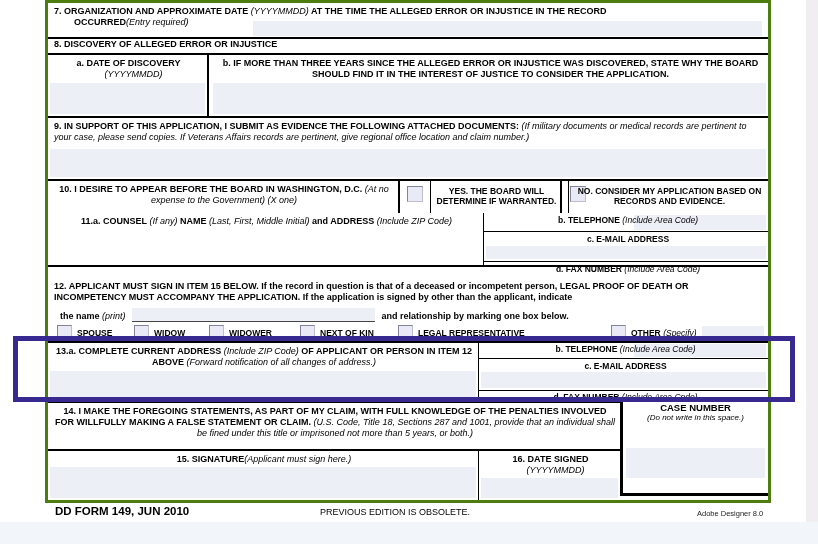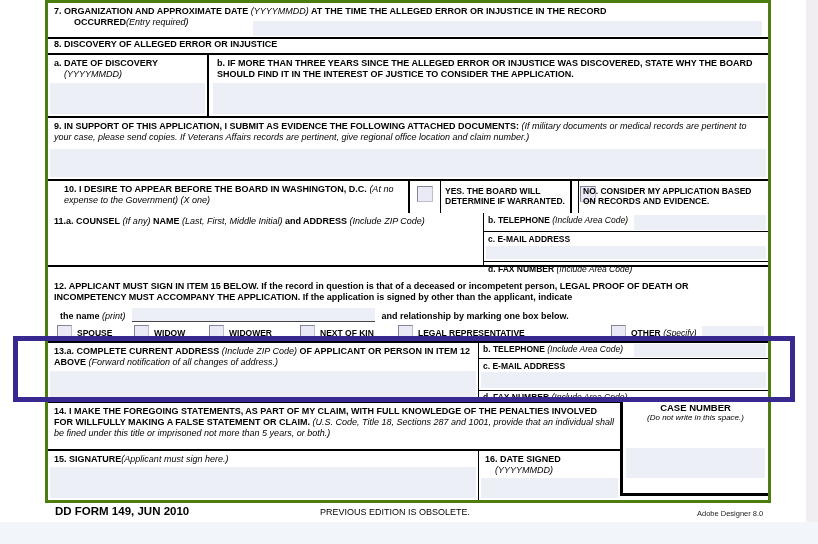--- a/index.html
+++ b/index.html
@@ -5,21 +5,21 @@
   html,body{margin:0;padding:0;}
   #canvas{position:relative;width:818px;height:544px;background:#ffffff;overflow:hidden;
           font-family:"Liberation Sans",sans-serif;color:#000;}
   
   .right-strip{position:absolute;left:806px;top:0;width:12px;height:522px;background:#f0eef1;}
   .bottom-strip{position:absolute;left:0;top:522px;width:818px;height:22px;background:#f2f5fa;}
   
   .form{position:absolute;left:45px;top:0;width:726px;height:503px;border:3px solid #4d7c0f;
         box-sizing:border-box;background:#fff;}
   .row{position:absolute;left:0;right:0;border-bottom:2px solid #000;box-sizing:border-box;background:#fff;}
-  .cell{position:absolute;top:0;bottom:0;box-sizing:border-box;}
+  .cell{position:absolute;top:0;bottom:0;box-sizing:border-box;text-align:center;}
   .b{font-weight:bold;}
   .i{font-style:italic;}
   .t9{font-size:9px;line-height:11px;}
   .t85{font-size:8.5px;line-height:10px;}
   .pad{padding:3px 4px 0 6px;}
   .shade{position:absolute;background:#edeff7;}
   .cb{display:inline-block;width:15px;height:15px;background:#e9eaf5;border:1px solid #83839a;
       border-right-color:#bdbdcd;border-bottom-color:#bdbdcd;box-sizing:border-box;vertical-align:middle;}
   .cb16{width:16px;height:16px;}
   .cbpair{position:absolute;top:47px;display:flex;align-items:center;gap:5px;}
@@ -72,21 +72,21 @@
       </div>
     </div>
 
     <div class="row" style="top:115px;height:63px;">
       <div class="shade" style="left:2px;right:2px;top:31px;bottom:2px;"></div>
       <div class="pad t9" style="position:relative;">
         <span class="b">9.  IN SUPPORT OF THIS APPLICATION, I SUBMIT AS EVIDENCE THE FOLLOWING ATTACHED DOCUMENTS: </span><span class="i">(If military documents or medical records are pertinent to your case, please send copies.  If Veterans Affairs records are pertinent, give regional office location and claim number.)</span>
       </div>
     </div>
 
-    <div class="row" style="top:178px;height:48px;margin-left:10px;">
+    <div class="row" style="top:178px;height:48px;">
       <div class="cell" style="left:0;width:350px;">
         <div class="pad t9">
           <span class="b">10.  I DESIRE TO APPEAR BEFORE THE BOARD IN WASHINGTON, D.C. </span><span class="i">(At no expense to the Government) (X one)</span>
         </div>
       </div>
       <div class="cell vline2" style="left:350px;width:32px;">
         <span class="cb cb16" style="position:absolute;left:7px;top:5px;"></span>
       </div>
       <div class="cell vline1" style="left:382px;width:130px;">
         <div class="t85 b" style="padding:5px 2px 0 4px;">YES.  THE BOARD WILL DETERMINE IF WARRANTED.</div>

